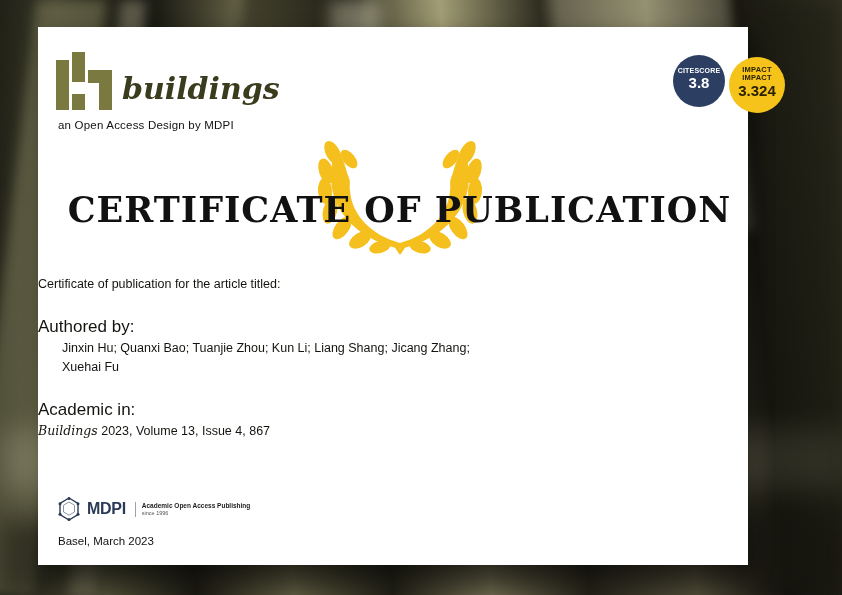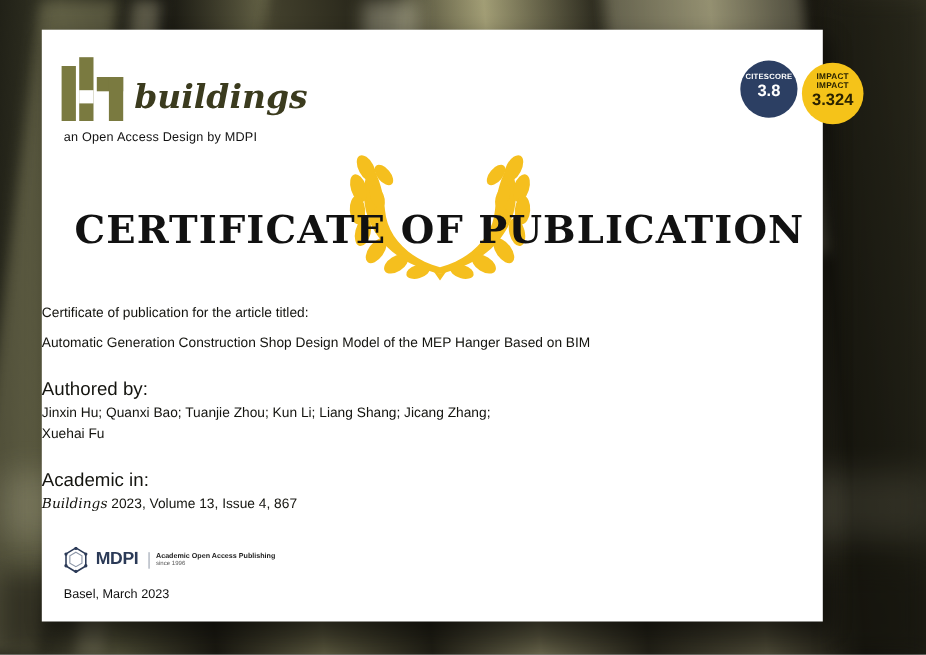--- a/index.html
+++ b/index.html
@@ -187,21 +187,21 @@
     text-align: left;
     color: #14140f;
   }
   .line { font-size: 17px; line-height: 1.5; }
   .line.lead { font-size: 12.5px; }
   .line.article {
     font-size: 12.5px;
     margin-top: 8px;
   }
   .spacer-lg { height: 20px; }
-  .line.authors { font-size: 12.5px; }
+  .line.authors { font-size: 12.5px; padding-left: 24px; }
   .line.journal { font-size: 12.5px; }
   .journal-name {
     font-family: "DejaVu Serif", serif;
     font-style: italic;
   }
 
   
   .footer {
     position: absolute;
     left: 20px;
@@ -319,21 +319,20 @@
 
           <path d="M88 108 L95 118 L102 108 L95 112 Z"></path>
         </g>
       </svg>
 
       <div class="cert-title">CERTIFICATE OF PUBLICATION</div>
     </div>
 
     <div class="body-zone">
       <div class="line lead">Certificate of publication for the article titled:</div>
-      <div class="line article">Automatic Generation Construction Shop Design Model of the MEP Hanger Based on BIM</div>
 
       <div class="spacer-lg"></div>
 
       <div class="line">Authored by:</div>
       <div class="line authors">Jinxin Hu; Quanxi Bao; Tuanjie Zhou; Kun Li; Liang Shang; Jicang Zhang;</div>
       <div class="line authors">Xuehai Fu</div>
 
       <div class="spacer-lg"></div>
 
       <div class="line">Academic in:</div>

